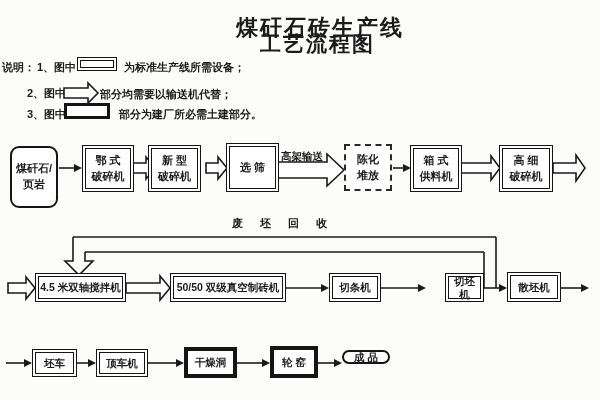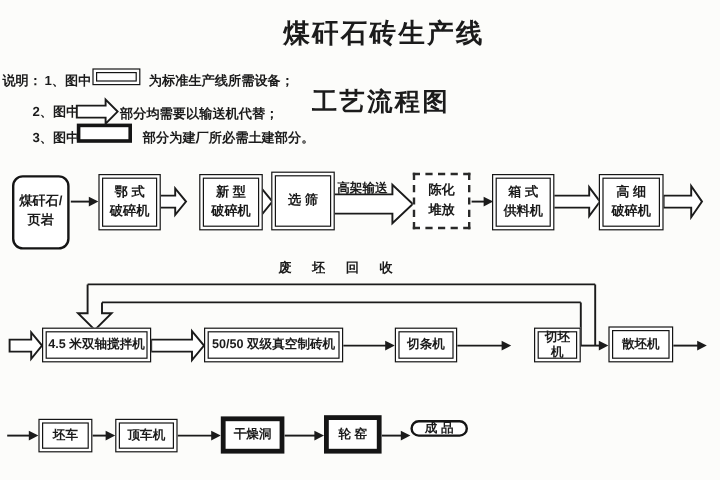--- a/index.html
+++ b/index.html
@@ -5,21 +5,21 @@
   html,body{margin:0;padding:0;}
   body{
     width:600px;height:400px;position:relative;overflow:hidden;
     background:#fcfcfa;
     font-family:"Liberation Sans","DejaVu Sans",sans-serif;
     color:#1b1b1b;
   }
   .abs{position:absolute;box-sizing:border-box;}
   .ttl{font-weight:bold;text-align:center;letter-spacing:2px;line-height:1.1;}
   .ttl1{left:225px;top:16px;width:190px;font-size:22px;}
-  .ttl2{left:240px;top:32px;width:155px;font-size:21px;margin-top:42px;}
+  .ttl2{left:240px;top:32px;width:155px;font-size:21px;}
   .leg{font-size:11px;font-weight:bold;white-space:nowrap;}
   .sym-box-std{border:4px double #151515;background:#fff;}
   .sym-box-civil{border:3px solid #151515;background:#fff;}
   .node{
     background:#fff;display:flex;align-items:center;justify-content:center;
     font-weight:bold;text-align:center;white-space:pre-line;z-index:2;
   }
   .equip{border:4px double #151515;}
   .civil{border:4px solid #151515;}
   .dashed{border:2px dashed #2a2a2a;font-family:Liberation Serif, serif;}
@@ -131,21 +131,21 @@
 <div class="abs leg" style="left:100px;top:87px;">部分均需要以输送机代替；</div>
 
 <div class="abs leg" style="left:27px;top:107px;">3、图中</div>
 <div class="abs sym-box-civil" style="left:64px;top:103px;width:46px;height:16px;"></div>
 <div class="abs leg" style="left:119px;top:107px;">部分为建厂所必需土建部分。</div>
 
 <div class="abs node rounded f11" style="left:10px;top:146px;width:48px;height:62px;">煤矸石/
 页岩</div>
 <div class="abs node equip f11" style="left:82px;top:145px;width:52px;height:47px;">鄂 式
 破碎机</div>
-<div class="abs node equip f11" style="left:166px;top:145px;width:53px;height:47px;">新 型
+<div class="abs node equip f11" style="left:148px;top:145px;width:53px;height:47px;">新 型
 破碎机</div>
 <div class="abs node equip f11" style="left:226px;top:143px;width:53px;height:49px;">选 筛</div>
 <div class="abs lbl" style="left:281px;top:150px;font-size:10.5px;">高架输送</div>
 <div class="abs node dashed f11" style="left:344px;top:144px;width:48px;height:47px;">陈化
 堆放</div>
 <div class="abs node equip f11" style="left:410px;top:145px;width:52px;height:47px;">箱 式
 供料机</div>
 <div class="abs node equip f11" style="left:499px;top:145px;width:54px;height:47px;">高 细
 破碎机</div>
 

